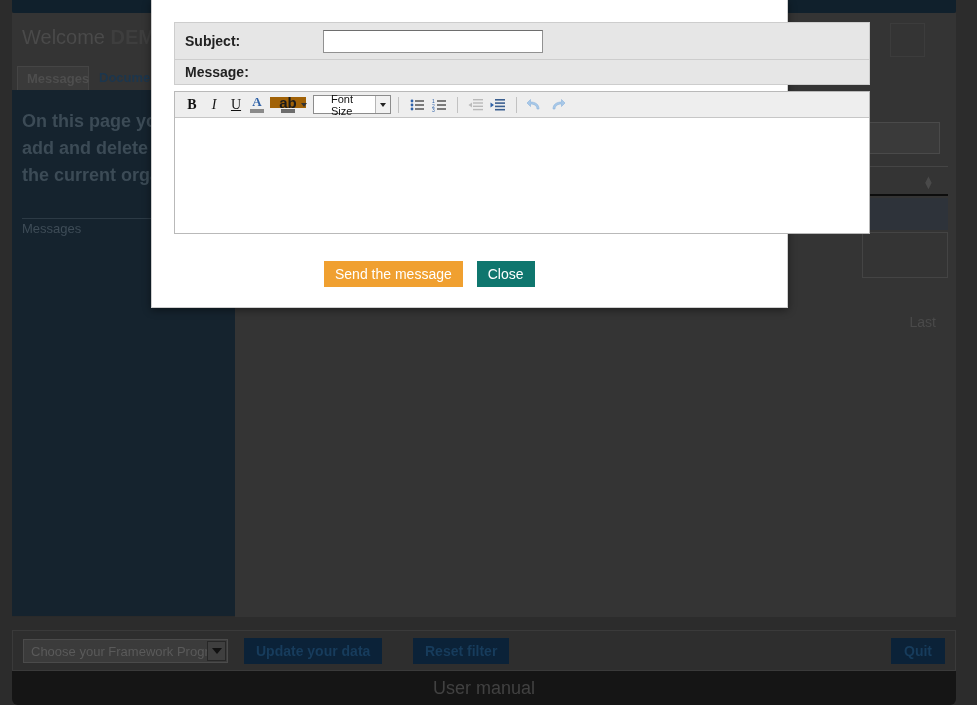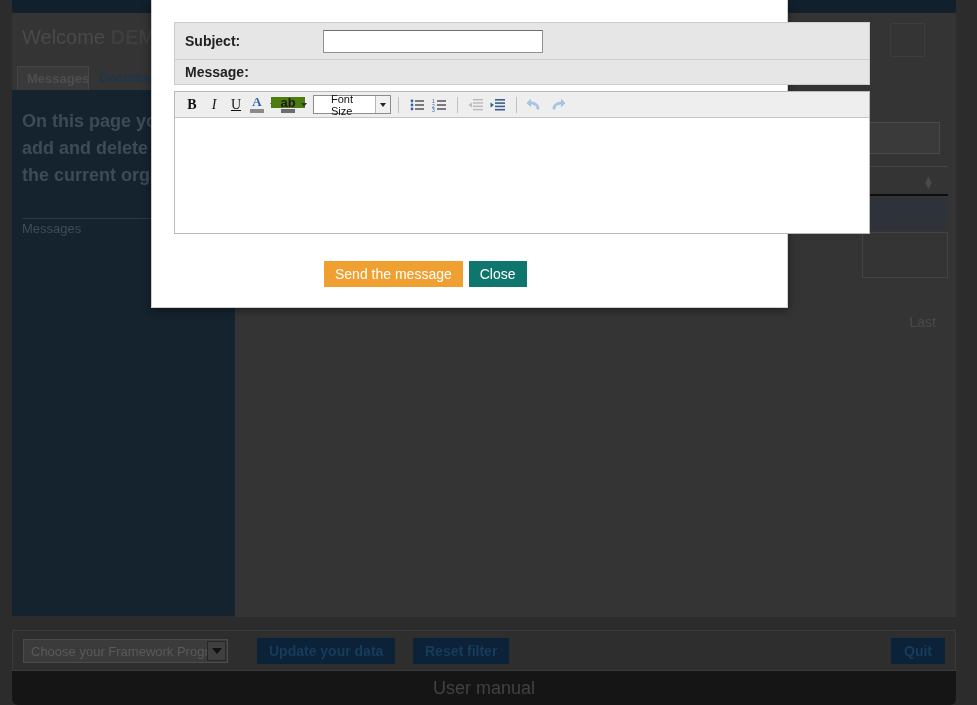--- a/index.html
+++ b/index.html
@@ -153,21 +153,21 @@
   }
   .bg-btn {
     position: absolute; top: 7px;
     height: 26px; line-height: 26px;
     padding: 0 12px;
     background: #0b2238;
     color: #173c5c;
     font-size: 14px; font-weight: bold;
     white-space: nowrap;
   }
-  #btn-update { left: 244px; }
+  #btn-update { left: 231px; }
   #btn-reset { left: 400px; }
   #btn-quit { right: 10px; padding: 0 13px; }
 
   .bg-footer {
     position: absolute; left: 12px; top: 671px;
     width: 944px; height: 34px;
     background: #151515;
     border-radius: 0 0 6px 6px;
     text-align: center;
   }
@@ -250,22 +250,22 @@
     align-items: center; justify-content: center;
   }
   .tb-colorbtn .glyph {
     font-size: 13px; font-weight: bold; color: #2f62a8;
     line-height: 12px; font-family: "Liberation Serif", serif;
   }
   .tb-colorbtn .swatch {
     width: 14px; height: 4px; background: #8a8a8a; margin-top: 1px;
   }
   .tb-hl .glyph {
-    font-size: 13px; font-weight: bold; color: #1a1a1a;
-    background: #4d7c0f; line-height: 11px; padding: 0 9px;
+    font-size: 15px; font-weight: bold; color: #1a1a1a;
+    background: #a16207; line-height: 11px; padding: 0 9px;
     font-family: "Liberation Sans", sans-serif;
   }
   .tb-hl .swatch { background: #6d6d6d; }
   .tb-caret {
     width: 11px; height: 22px;
     display: flex; align-items: center; justify-content: center;
   }
   .tb-caret i {
     width: 0; height: 0;
     border-left: 3px solid transparent;
@@ -306,21 +306,21 @@
   .editor-area {
     width: 100%; height: 100%;
     border: none; outline: none; resize: none;
     font-family: "Liberation Sans", sans-serif;
     font-size: 13px; padding: 4px;
     background: #fff;
   }
 
   .dlg-actions {
     position: absolute; left: 172px; top: 261px;
-    display: flex; gap: 6px;
+    display: flex; gap: 14px;
   }
   .dlg-btn {
     height: 26px; line-height: 26px;
     padding: 0 11px;
     font-size: 14px;
     color: #fff;
     border: none;
     cursor: pointer;
     font-family: "Liberation Sans", sans-serif;
   }

